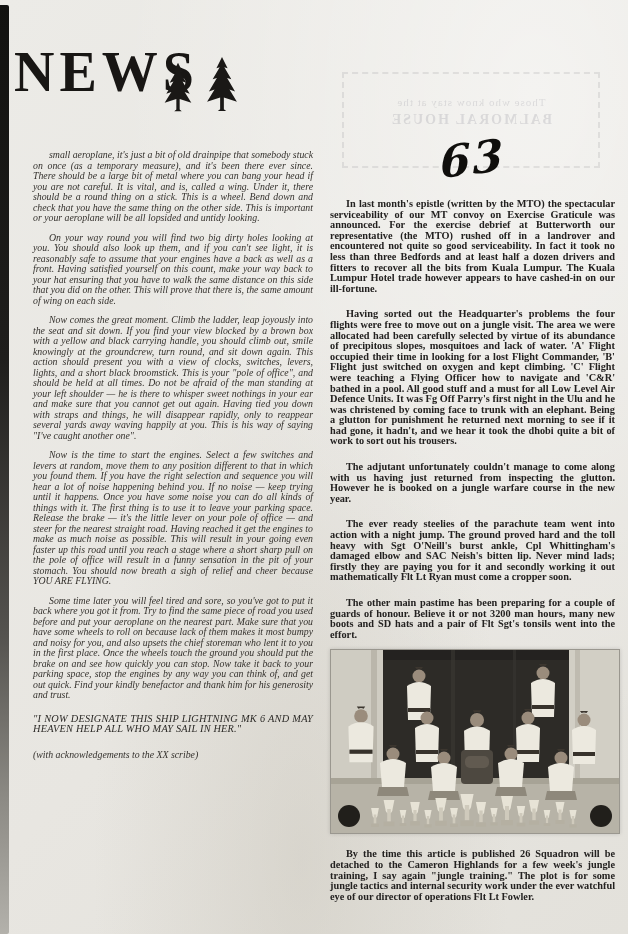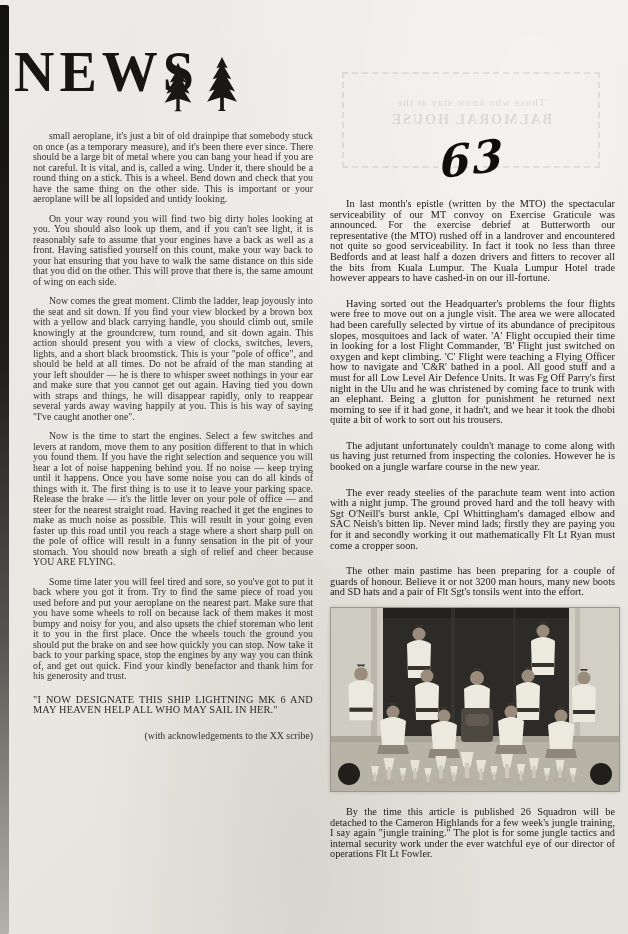--- a/index.html
+++ b/index.html
@@ -31,34 +31,34 @@
     position:absolute;left:342px;top:72px;width:258px;height:96px;
     border:2px dashed rgba(60,60,70,.10);
     transform:scaleX(-1);
     text-align:center;color:rgba(45,45,65,.12);
     font-size:11px;padding-top:22px;box-sizing:border-box;
     letter-spacing:1px;
   }
   .ghost-ad .ghost-line2{font-size:14px;font-weight:bold;margin-top:4px;letter-spacing:2px;}
 
   .col-left{
-    position:absolute;left:33px;top:131px;width:280px;
-    font-size:9.8px;line-height:10.5px;
+    position:absolute;left:33px;top:150px;width:280px;
+    font-style:italic;font-size:9.8px;line-height:10.5px;
     text-align:justify;color:#34312d;
   }
   .col-left p{margin:0 0 9px 0;text-indent:16px;}
   .col-left p.quote{text-indent:0;margin-top:13px;font-size:10.3px;letter-spacing:.2px;color:#2c2a27;}
-  .col-left p.attribution{text-indent:0;text-align:right;margin-top:15px;margin-bottom:0;}
+  .col-left p.attribution{text-indent:0;text-align:left;margin-top:15px;margin-bottom:0;}
 
   .col-right{
     position:absolute;left:330px;top:134px;width:285px;
     font-size:10.3px;line-height:10.6px;
     text-align:justify;color:#232120;
   }
-  .col-right p{margin:15px 0 9px 0;text-indent:16px;}
+  .col-right p{margin:15px 0 9px 0;text-indent:16px;font-weight:bold;}
   .heading-63{
     text-align:center;margin:0 0 8px 0;height:50px;
   }
   .heading-63 span{
     display:inline-block;
     font-family:"DejaVu Serif","Liberation Serif",serif;
     font-size:44px;font-weight:bold;font-style:italic;
     transform:rotate(-7deg) skewX(-6deg);
     color:#0f0e0c;letter-spacing:2px;line-height:50px;
   }
@@ -103,21 +103,21 @@
     <p class="quote">"I NOW DESIGNATE THIS SHIP LIGHTNING MK 6 AND MAY HEAVEN HELP ALL WHO MAY SAIL IN HER."</p>
     <p class="attribution">(with acknowledgements to the XX scribe)</p>
   </div>
 
   <div class="col-right">
     <div class="heading-63">
       <span>63</span>
     </div>
     <p>In last month's epistle (written by the MTO) the spectacular serviceability of our MT convoy on Exercise Graticule was announced.  For the exercise debrief at Butterworth our representative (the MTO) rushed off in a landrover and encountered not quite so good serviceability.  In fact it took no less than three Bedfords and at least half a dozen drivers and fitters to recover all the bits from Kuala Lumpur.  The Kuala Lumpur Hotel trade however appears to have cashed-in on our ill-fortune.</p>
     <p>Having sorted out the Headquarter's problems the four flights were free to move out on a jungle visit. The area we were allocated had been carefully selected by virtue of its abundance of precipitous slopes, mosquitoes and lack of water.  'A' Flight occupied their time in looking for a lost Flight Commander, 'B' Flight just switched on oxygen and kept climbing.  'C' Flight were teaching a Flying Officer how to navigate and 'C&amp;R' bathed in a pool.  All good stuff and a must for all Low Level Air Defence Units.  It was Fg Off Parry's first night in the Ulu and he was christened by coming face to trunk with an elephant.  Being a glutton for punishment he returned next morning to see if it had gone, it hadn't, and we hear it took the dhobi quite a bit of work to sort out his trousers.</p>
-    <p>The adjutant unfortunately couldn't manage to come along with us having just returned from inspecting the colonies.  However he is booked on a jungle warfare course in the new year.</p>
+    <p>The adjutant unfortunately couldn't manage to come along with us having just returned from inspecting the glutton.  However he is booked on a jungle warfare course in the new year.</p>
     <p>The ever ready steelies of the parachute team went into action with a night jump.  The ground proved hard and the toll heavy with Sgt O'Neill's burst ankle, Cpl Whittingham's damaged elbow and SAC Neish's bitten lip.  Never mind lads; firstly they are paying you for it and secondly working it out mathematically Flt Lt Ryan must come a cropper soon.</p>
     <p>The other main pastime has been preparing for a couple of guards of honour.  Believe it or not 3200 man hours, many new boots and SD hats and a pair of Flt Sgt's tonsils went into the effort.</p>
 
     <div class="photo-wrap">
       <svg width="288" height="183" viewBox="0 0 288 183">
         <defs>
           <g id="trophy">
             <path d="M-3 0 h6 l-1 5 a2 2.6 0 0 1 -4 0 Z" fill="#e7e3d6"></path>
             <rect x="-1" y="5" width="2" height="7" fill="#cfcabc"></rect>
             <rect x="-3" y="12" width="6" height="2.6" fill="#b5b0a2"></rect>

